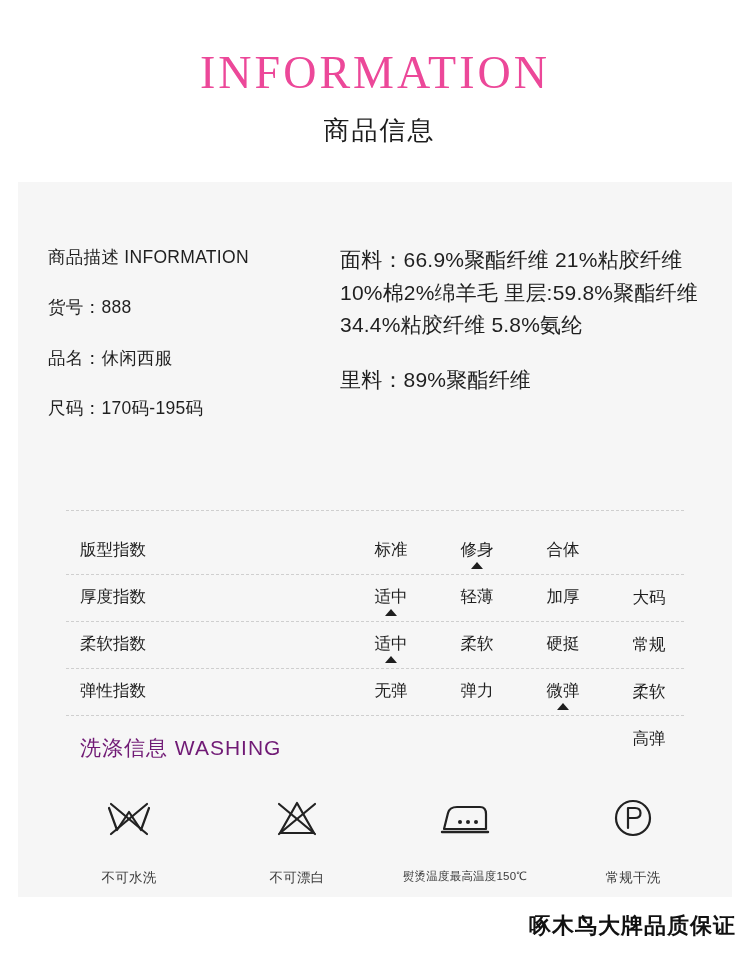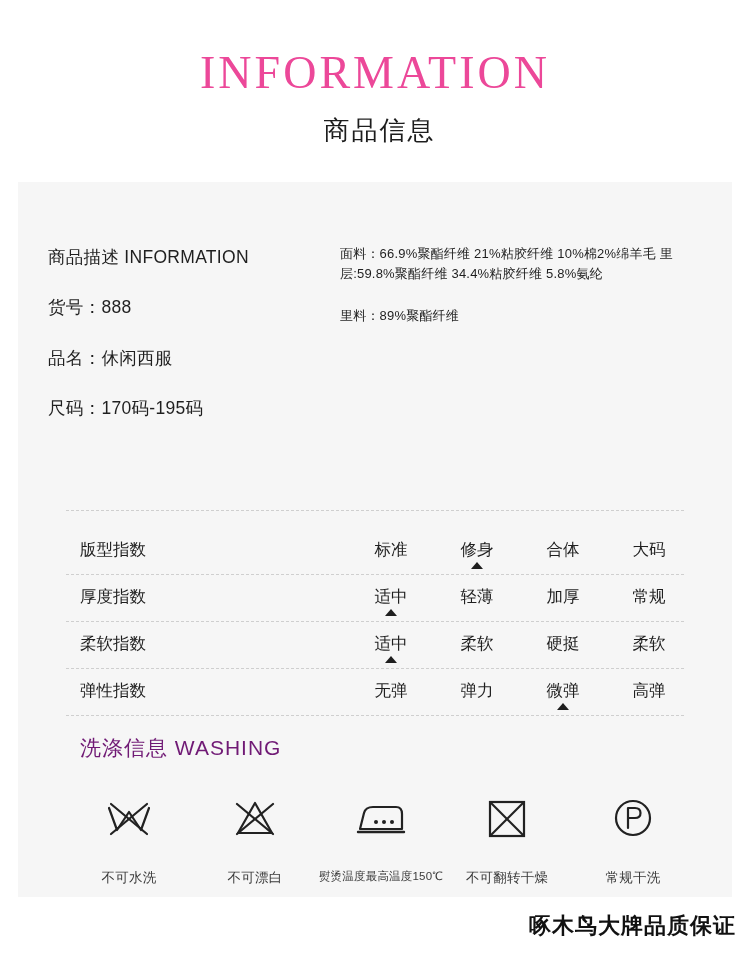--- a/index.html
+++ b/index.html
@@ -74,21 +74,21 @@
   }
   .info-line {
     font-size: 17.5px;
     color: #1f1f1f;
     line-height: 1.5;
     margin-bottom: 24px;
     letter-spacing: 0.3px;
   }
   .info-line:last-child { margin-bottom: 0; }
   .info-block {
-    font-size: 13px;
+    font-size: 21px;
     color: #1f1f1f;
     line-height: 1.55;
     margin-bottom: 22px;
     letter-spacing: 0.2px;
   }
 
   
   .divider {
     position: absolute;
     left: 48px;
@@ -120,21 +120,21 @@
     position: absolute;
     top: 11px;
     width: 78px;
     text-align: center;
     font-size: 16.5px;
     color: #1f1f1f;
   }
   .idx-opt.c0 { left: 286px; }
   .idx-opt.c1 { left: 372px; }
   .idx-opt.c2 { left: 458px; }
-  .idx-opt.c3 { left: 544px; }
+  .idx-opt.c3 { left: 544px; margin-top: 48px; }
   .marker {
     position: absolute;
     top: 34px;
     width: 0; height: 0;
     border-left: 6px solid transparent;
     border-right: 6px solid transparent;
     border-bottom: 7px solid #1f1f1f;
   }
   .marker.c0 { left: 319px; }
   .marker.c1 { left: 405px; }
@@ -286,30 +286,20 @@
             <path d="M8 33 L12 17 C13 13 16 11 21 11 L44 11 C48 11 50 14 50 18 L50 33 Z" fill="none" stroke="#222" stroke-width="2.2" stroke-linejoin="round"></path>
             <path d="M6 36 L52 36" stroke="#222" stroke-width="2.4" stroke-linecap="round"></path>
             <circle cx="24" cy="26" r="2" fill="#222"></circle>
             <circle cx="32" cy="26" r="2" fill="#222"></circle>
             <circle cx="40" cy="26" r="2" fill="#222"></circle>
           </svg>
         </div>
         <div class="wash-cap small">熨烫温度最高温度150℃</div>
       </div>
 
-      <div class="wash-item">
-        <div class="wash-glyph">
-          <svg width="52" height="44" viewBox="0 0 52 44">
-            <rect x="9" y="6" width="34" height="34" fill="none" stroke="#222" stroke-width="2.2"></rect>
-            <path d="M9 6 L43 40" stroke="#222" stroke-width="2.2"></path>
-            <path d="M43 6 L9 40" stroke="#222" stroke-width="2.2"></path>
-          </svg>
-        </div>
-        <div class="wash-cap">不可翻转干燥</div>
-      </div>
 
       <div class="wash-item">
         <div class="wash-glyph">
           <svg width="52" height="46" viewBox="0 0 52 46">
             <circle cx="26" cy="23" r="17" fill="none" stroke="#222" stroke-width="2.2"></circle>
             <path d="M21 13 L21 33 M21 13 L28 13 C32 13 33.5 15 33.5 18 C33.5 21 32 23 28 23 L21 23" fill="none" stroke="#222" stroke-width="2.2" stroke-linecap="round" stroke-linejoin="round"></path>
           </svg>
         </div>
         <div class="wash-cap">常规干洗</div>
       </div>

